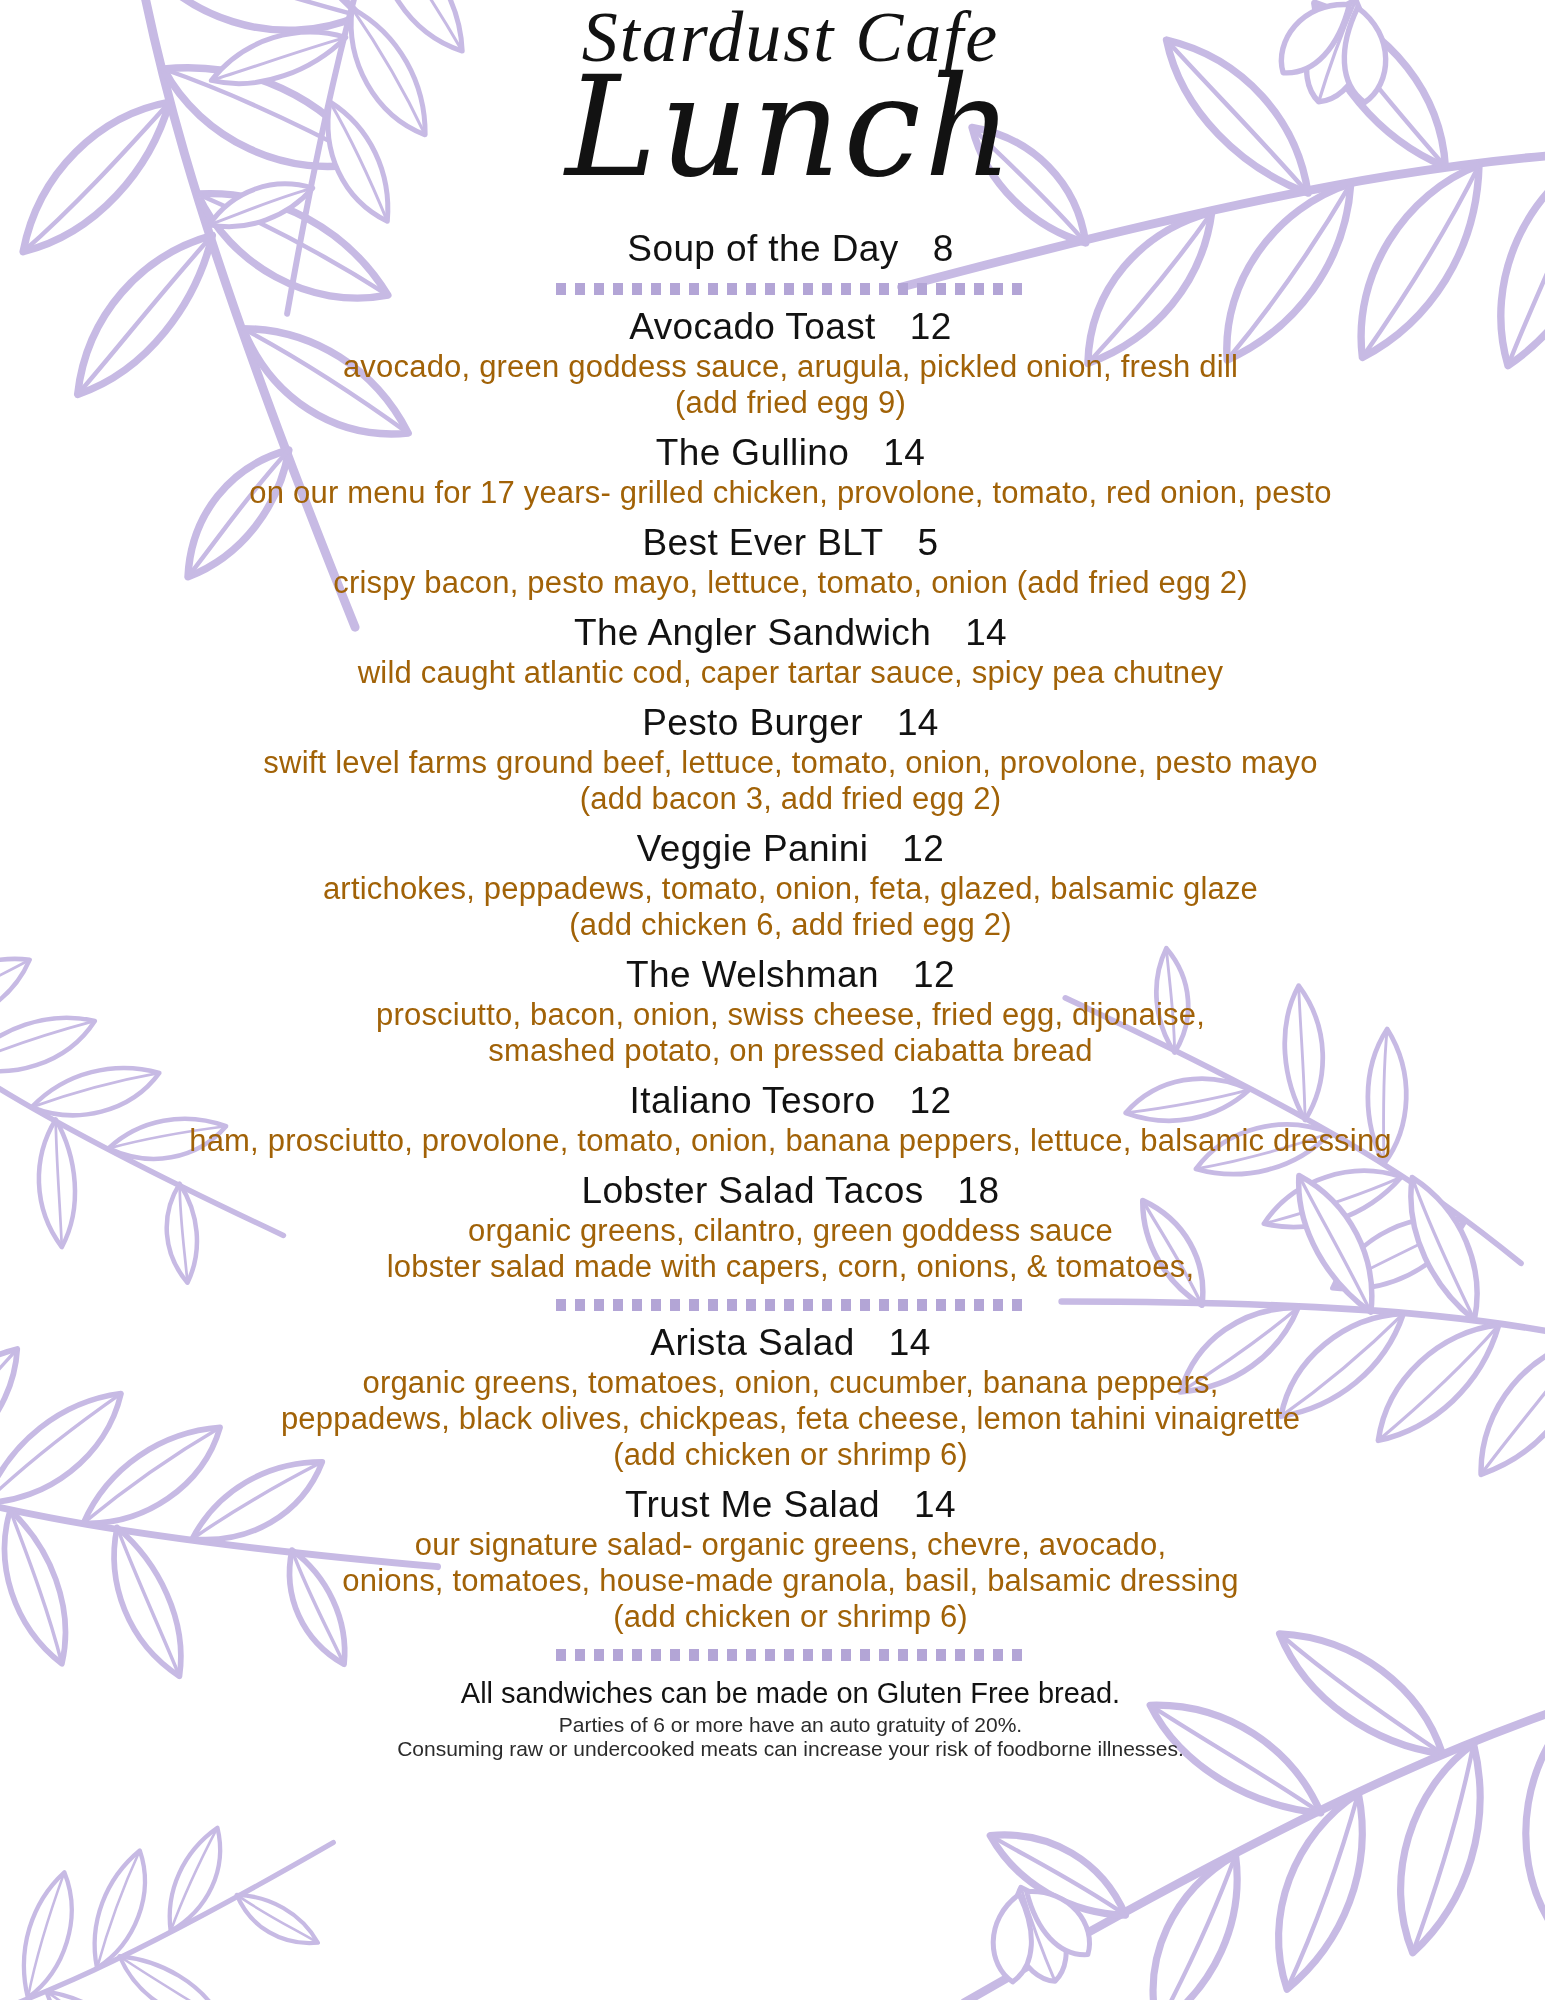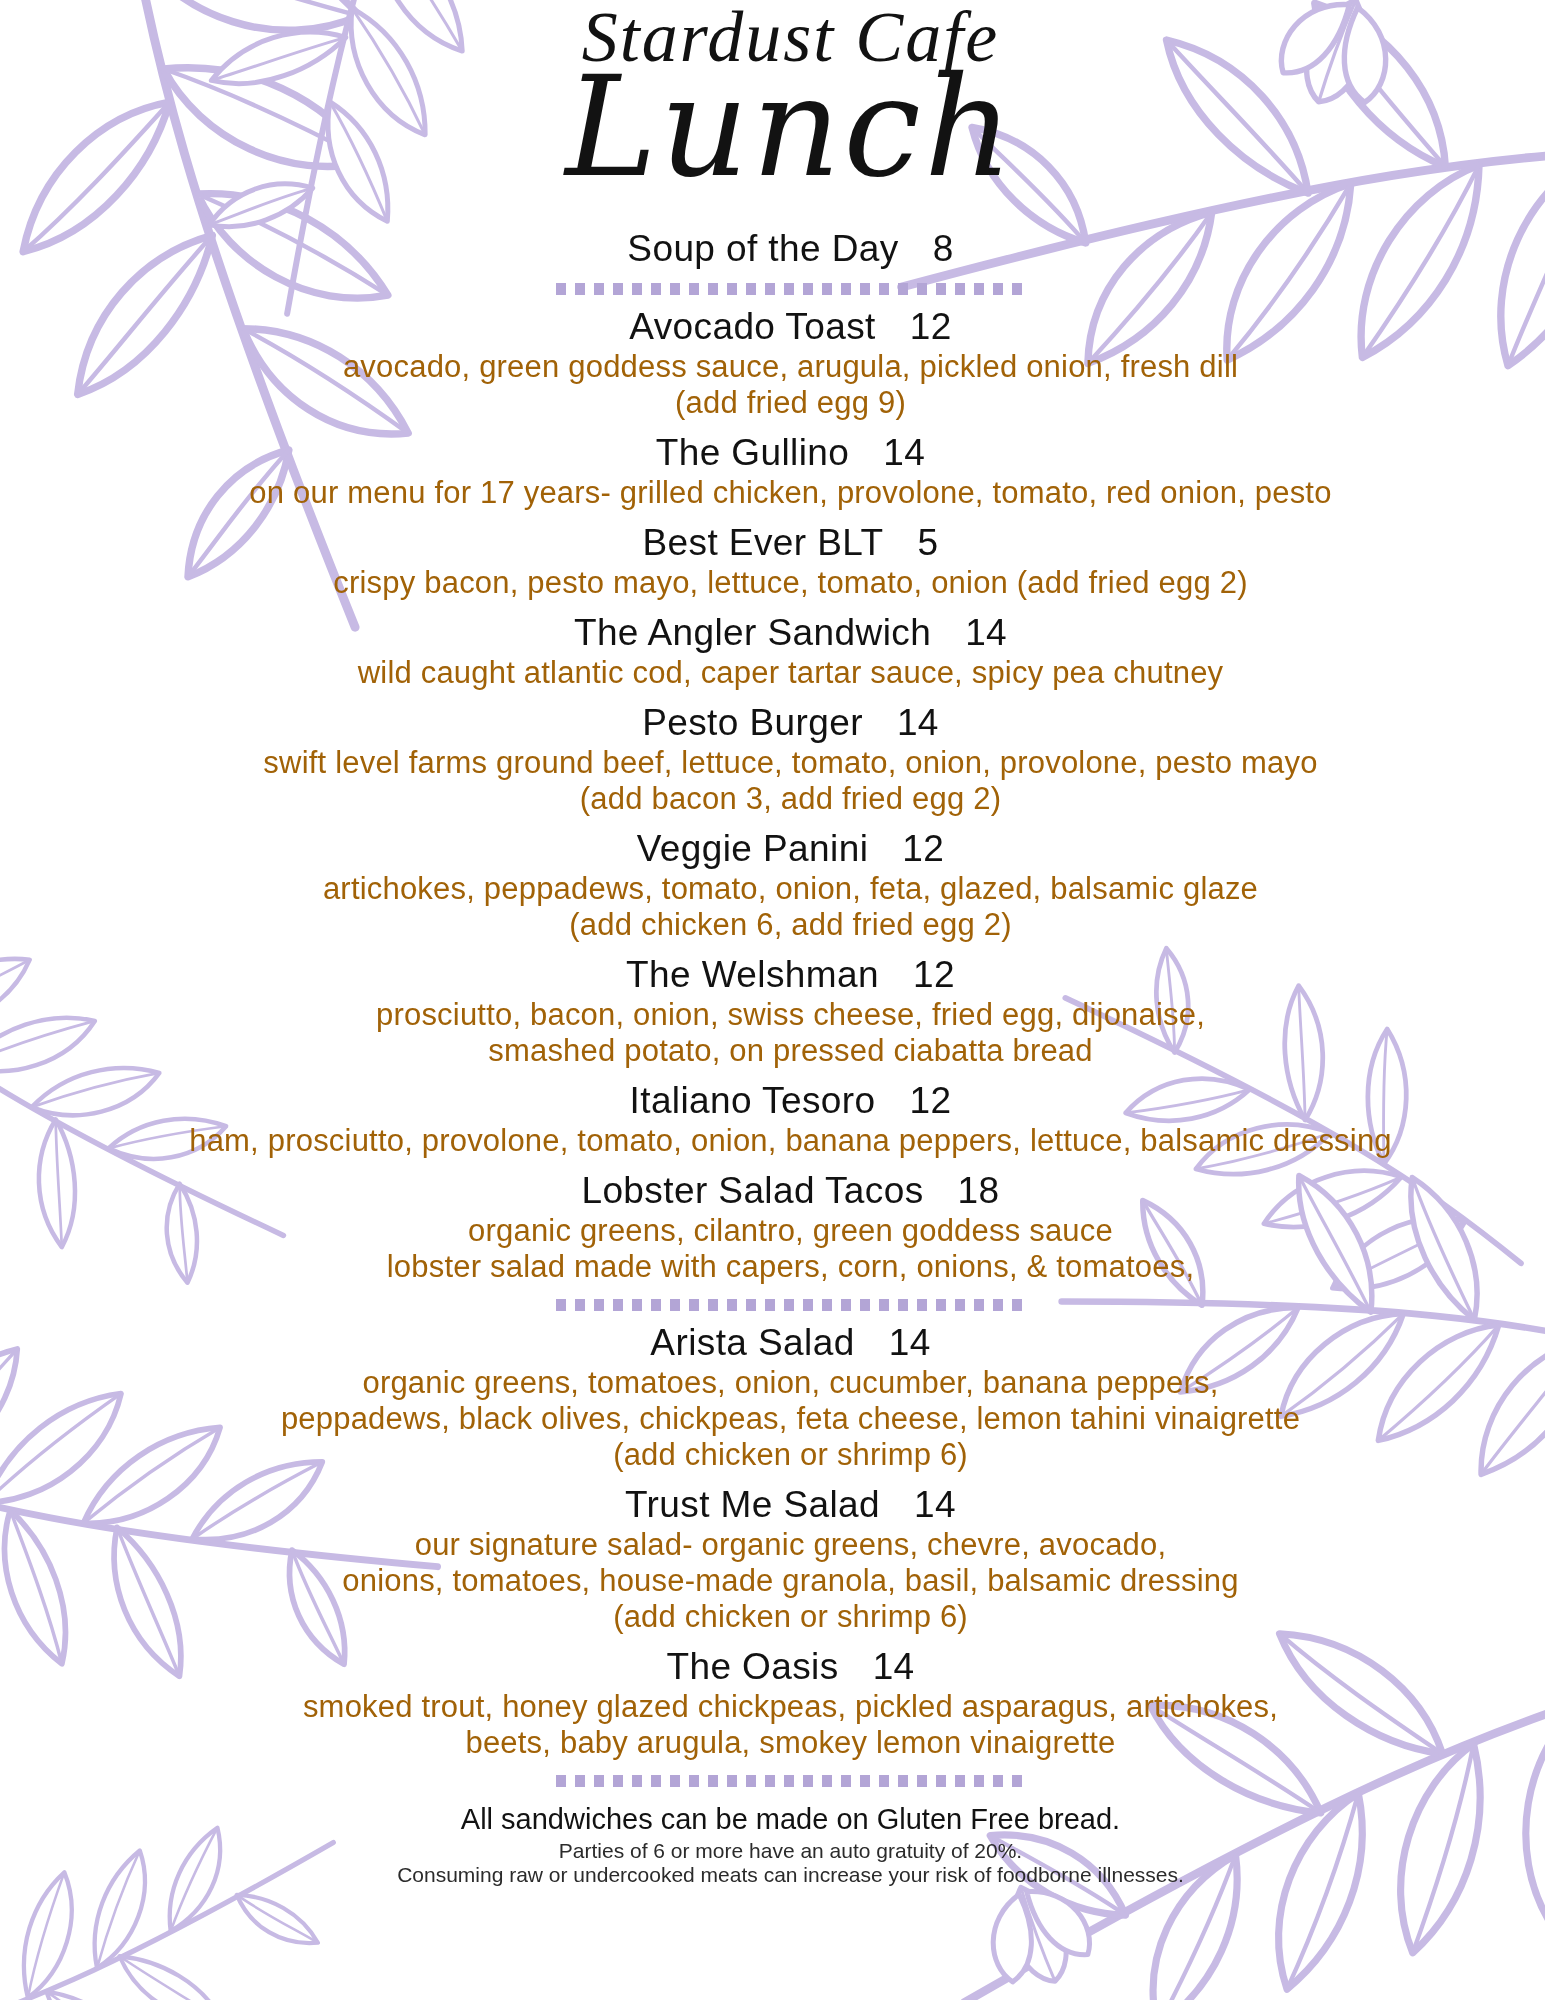--- a/index.html
+++ b/index.html
@@ -262,29 +262,20 @@
     <div class="item-title">
       <span>Trust Me Salad</span><span class="item-price">14</span>
     </div>
     <div>
             <div class="desc">our signature salad- organic greens, chevre, avocado,</div>
             <div class="desc">onions, tomatoes, house-made granola, basil, balsamic dressing</div>
             <div class="desc">(add chicken or shrimp 6)</div>
           </div>
   </div>
 
-  <div class="item">
-    <div class="item-title">
-      <span>The Oasis</span><span class="item-price">14</span>
-    </div>
-    <div>
-            <div class="desc">smoked trout, honey glazed chickpeas, pickled asparagus, artichokes,</div>
-            <div class="desc">beets, baby arugula, smokey lemon vinaigrette</div>
-          </div>
-  </div>
 <div class="divider"></div>
       </main>
 
     <footer>
       <div class="gf-note">All sandwiches can be made on Gluten Free bread.</div>
       <div class="fine-print">Parties of 6 or more have an auto gratuity of 20%.</div>
       <div class="fine-print">Consuming raw or undercooked meats can increase your risk of foodborne illnesses.</div>
     </footer>
   </div>
 </div>

